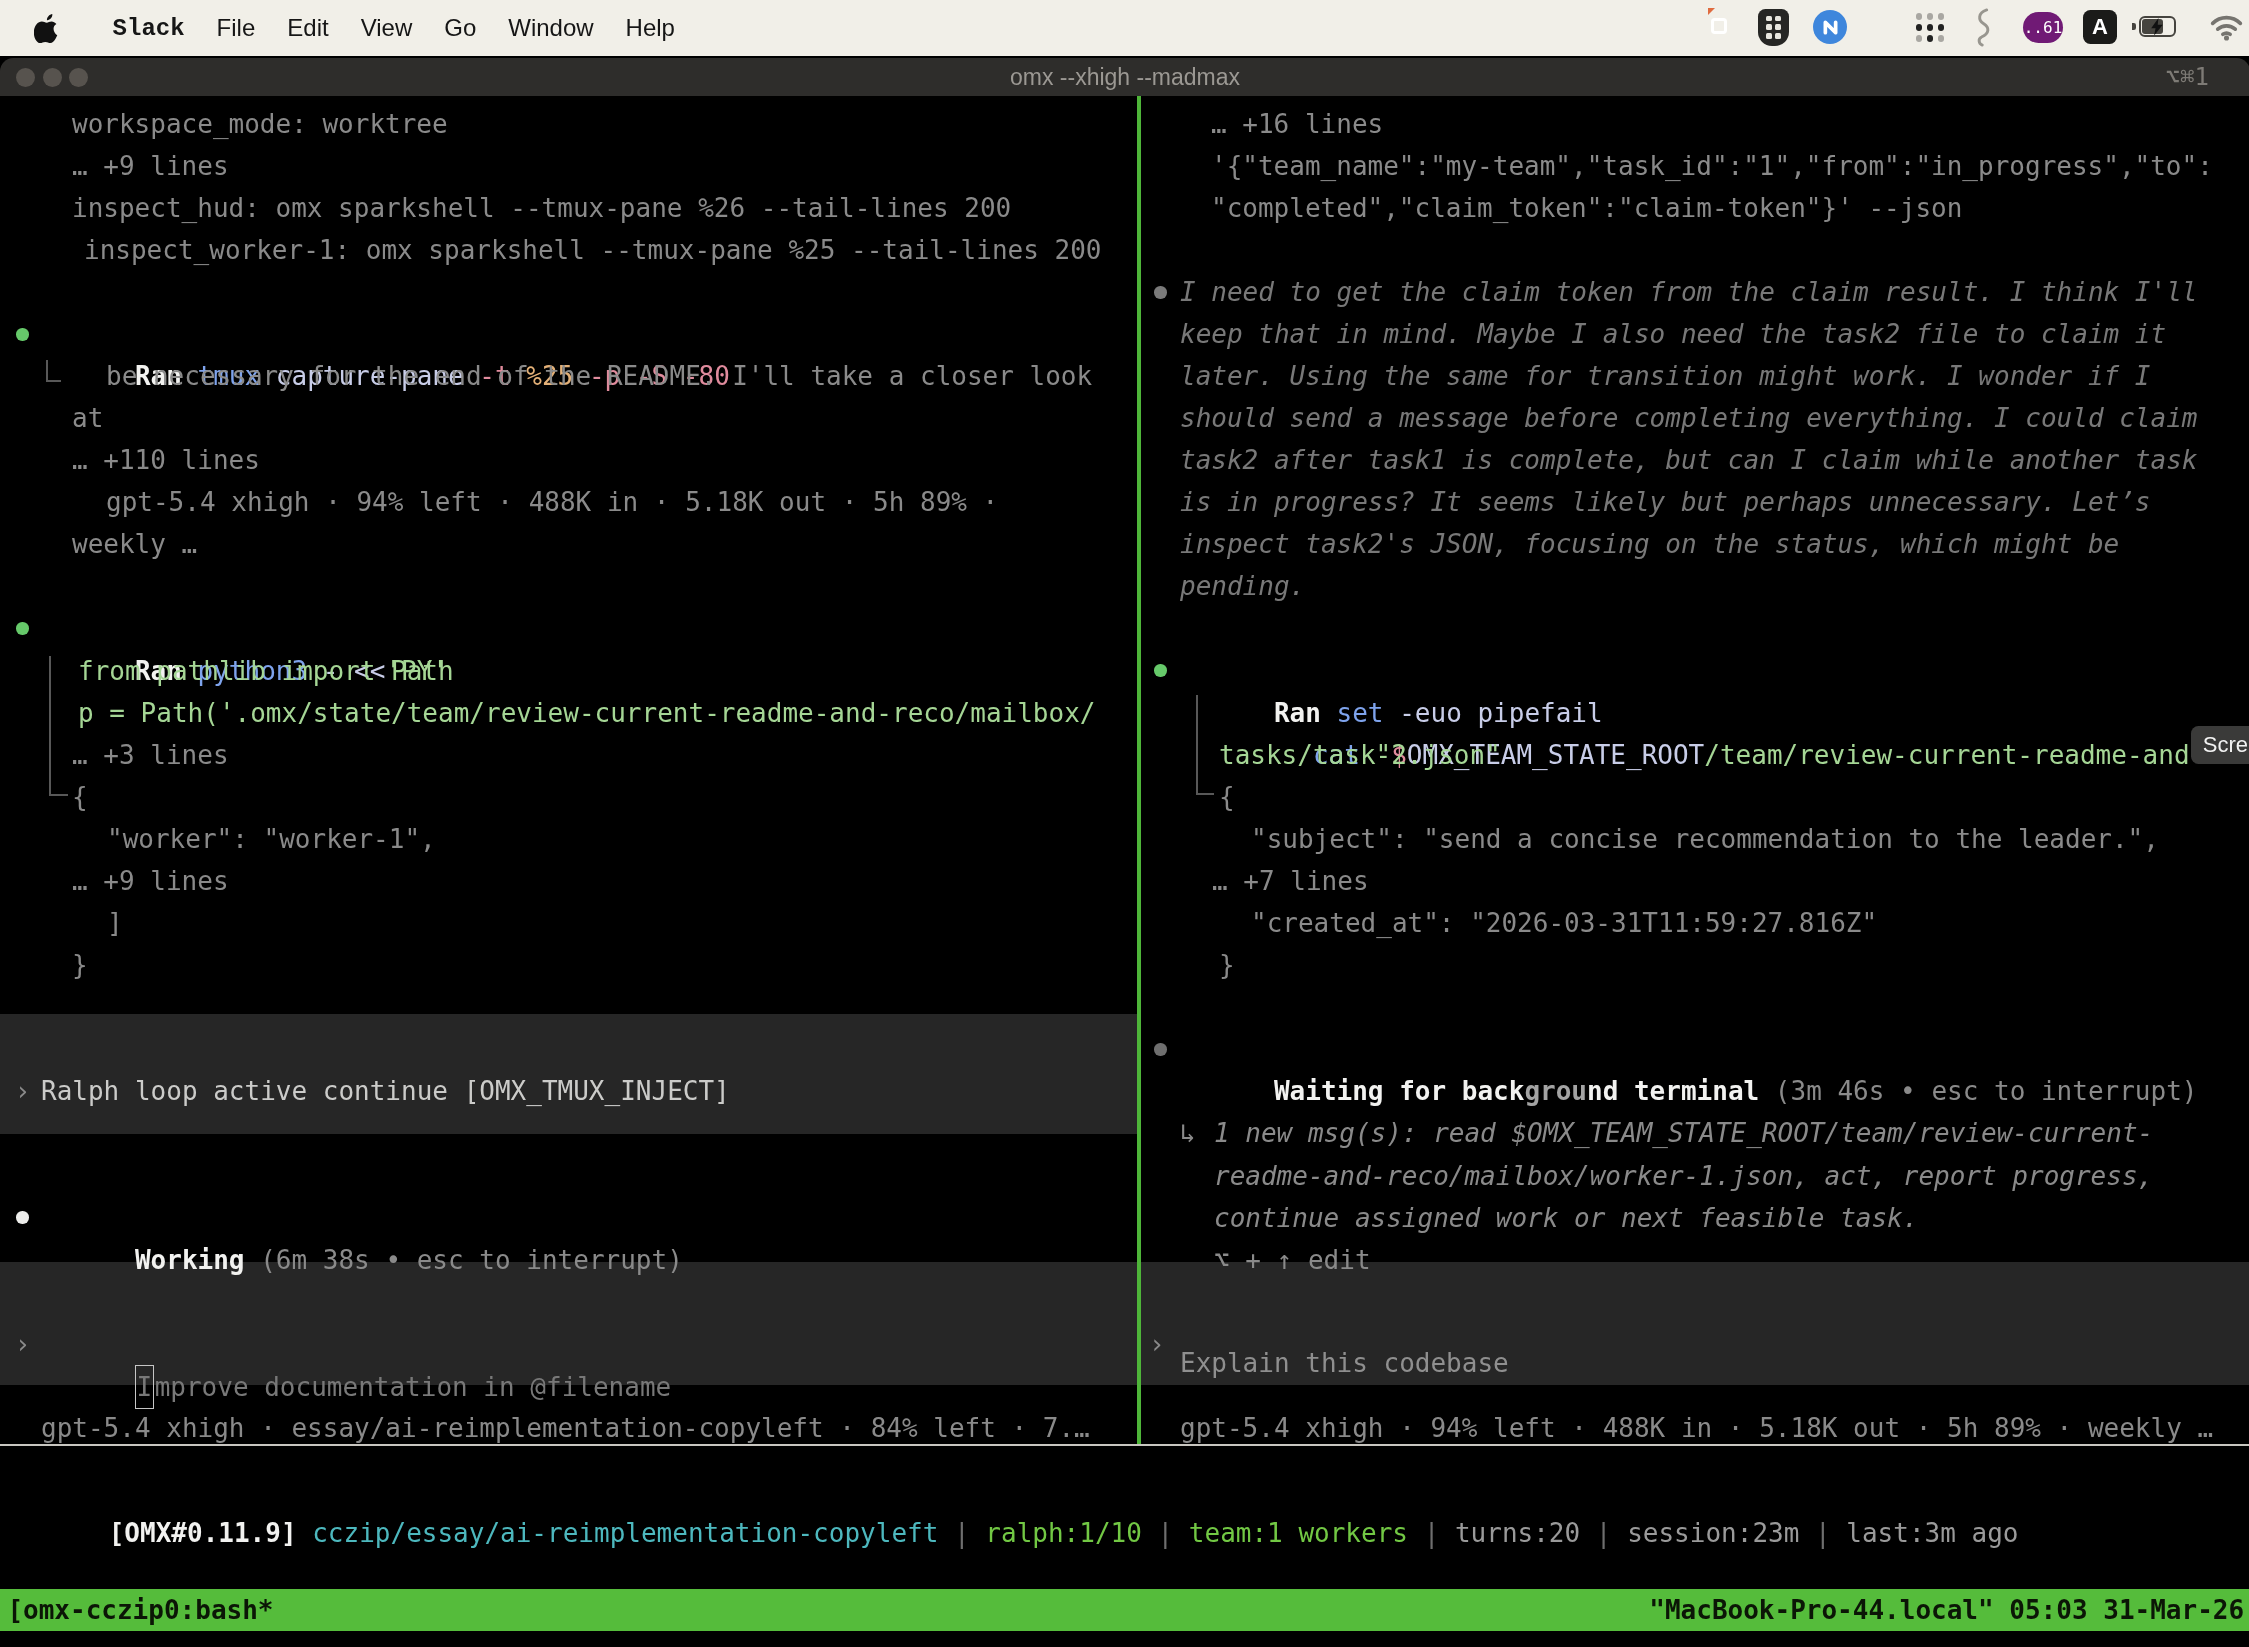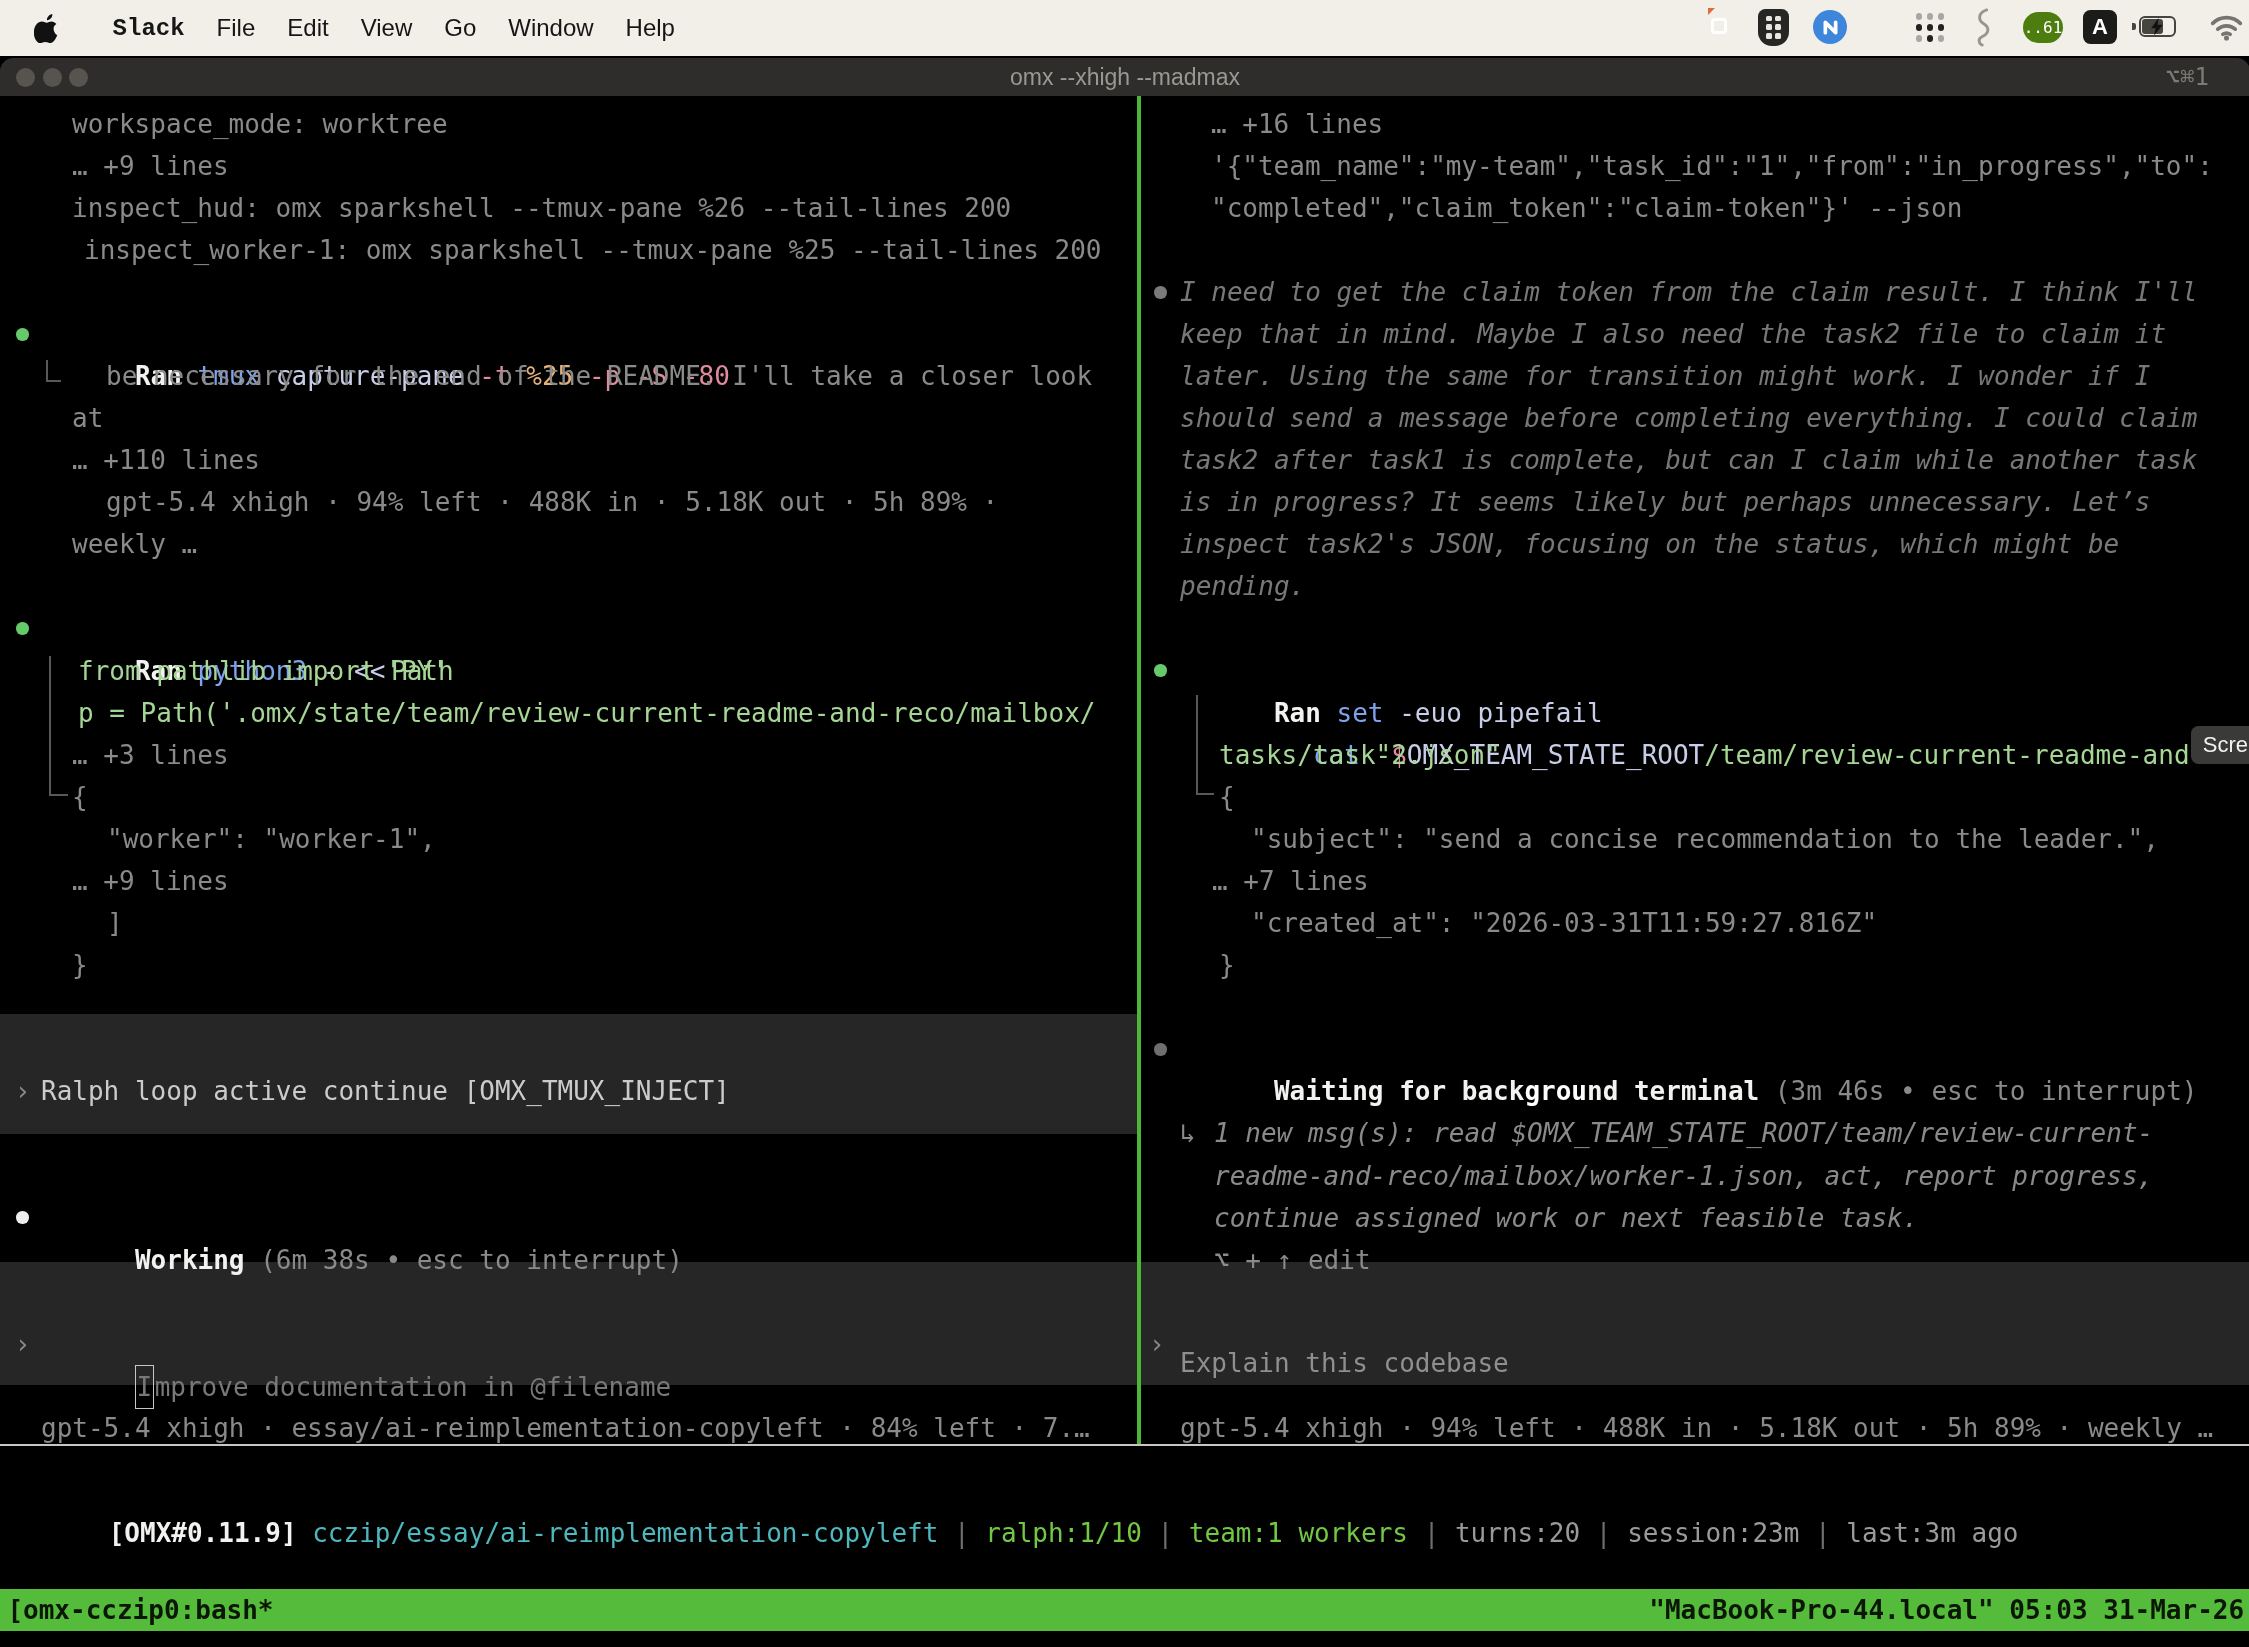--- a/index.html
+++ b/index.html
@@ -25,21 +25,21 @@
      justify-content:center; align-content:center; }
   .icon-shield i { background:#e8e6df; border-radius:1.5px; }
   .icon-blue { width:34px; height:34px; background:#3e86dc; border-radius:50%;
      display:flex; align-items:center; justify-content:center; }
   .icon-disc { width:35px; height:35px; border-radius:50%; background:#242422; position:relative; }
   .icon-disc .wedge { position:absolute; inset:0; background:#f1efe8;
      clip-path:polygon(0 22%, 58% 50%, 0 78%); }
   .icon-dots { width:34px; height:34px; display:grid; grid-template-columns:repeat(3,6.6px);
      grid-template-rows:repeat(3,6.6px); gap:4.4px; align-content:center; justify-content:center; }
   .icon-dots i { border-radius:50%; }
-  .icon-count { min-width:40px; height:31px; background:#4d7c0f; border-radius:15.5px;
+  .icon-count { min-width:40px; height:31px; background:#701a75; border-radius:15.5px;
      color:#fff; font-size:16px; display:flex; align-items:center; justify-content:center;
      font-family:"DejaVu Sans Mono", monospace; }
   .icon-a { width:34px; height:34px; background:#1b1b19; border-radius:7.4px; color:#fff;
      font-weight:700; font-size:22px; display:flex; align-items:center; justify-content:center;
      font-family:"Liberation Sans", sans-serif; }
   .icon-batt { width:44px; height:22px; position:relative; top:5.9px; }
   .icon-batt .body { position:absolute; left:0; top:0; width:37px; height:20.7px;
      border:2.2px solid #46443f; border-radius:5.9px; }
   .icon-batt .fill { position:absolute; left:3px; top:3px; width:20.7px; height:14.8px;
      background:#46443f; border-radius:3px; }
@@ -57,21 +57,21 @@
     color:#7e7b76; font-size:24px; }
 
   
   .term { position:absolute; top:38px; left:0; width:2250px; height:1552px; background:#000; }
   .ln { position:absolute; white-space:pre; font-size:26px; line-height:42px; color:#8a8a8a; }
   .b { font-weight:700; }
   .it { font-style:italic; }
   .white { color:#f2f2f0; }
   .bright { color:#cbcbc9; }
   .dim { color:#787878; }
-  .dim2 { color:#ffffff; }
+  .dim2 { color:#a3a3a3; }
   .blue { color:#7ea3ec; }
   .lav { color:#c8cde8; }
   .pink { color:#e08b9d; }
   .orange { color:#e3b077; }
   .green { color:#a5d695; }
   .cyan { color:#4db8be; }
   .sgreen { color:#72c844; }
   .sep { color:#6e6e6e; }
   .dot { position:absolute; width:12.5px; height:12.5px; border-radius:50%; }
   .dot.g { background:#66c96a; }

